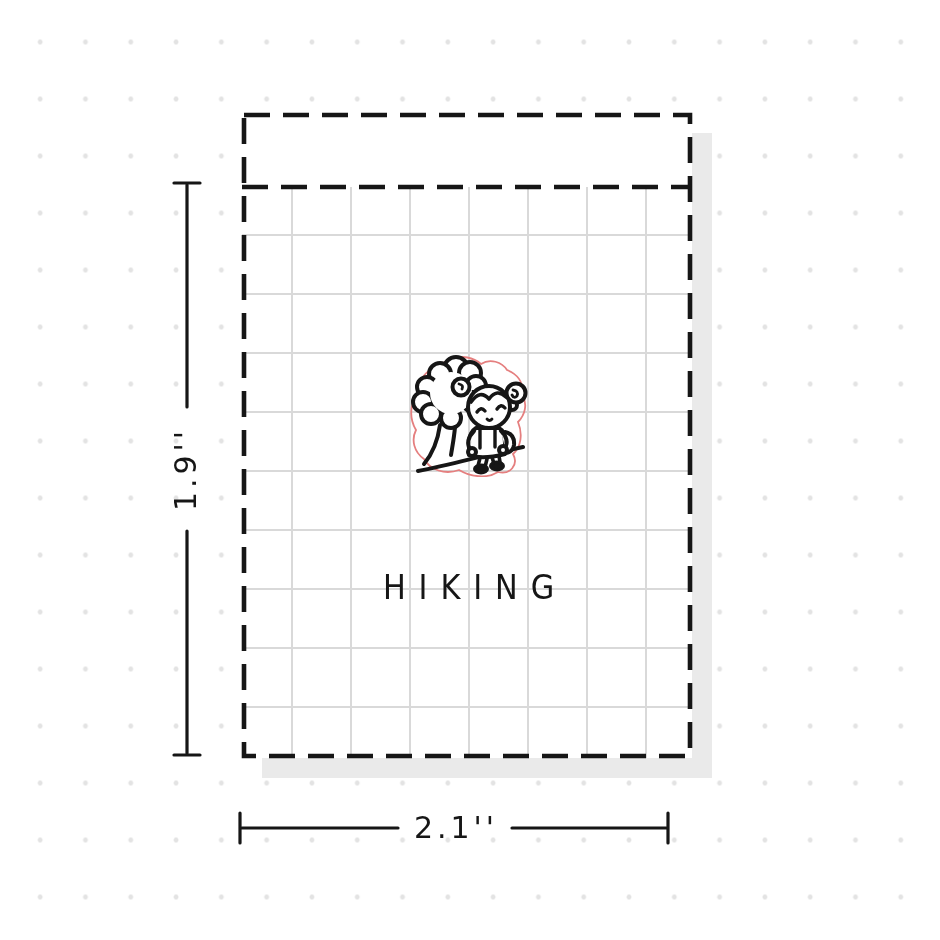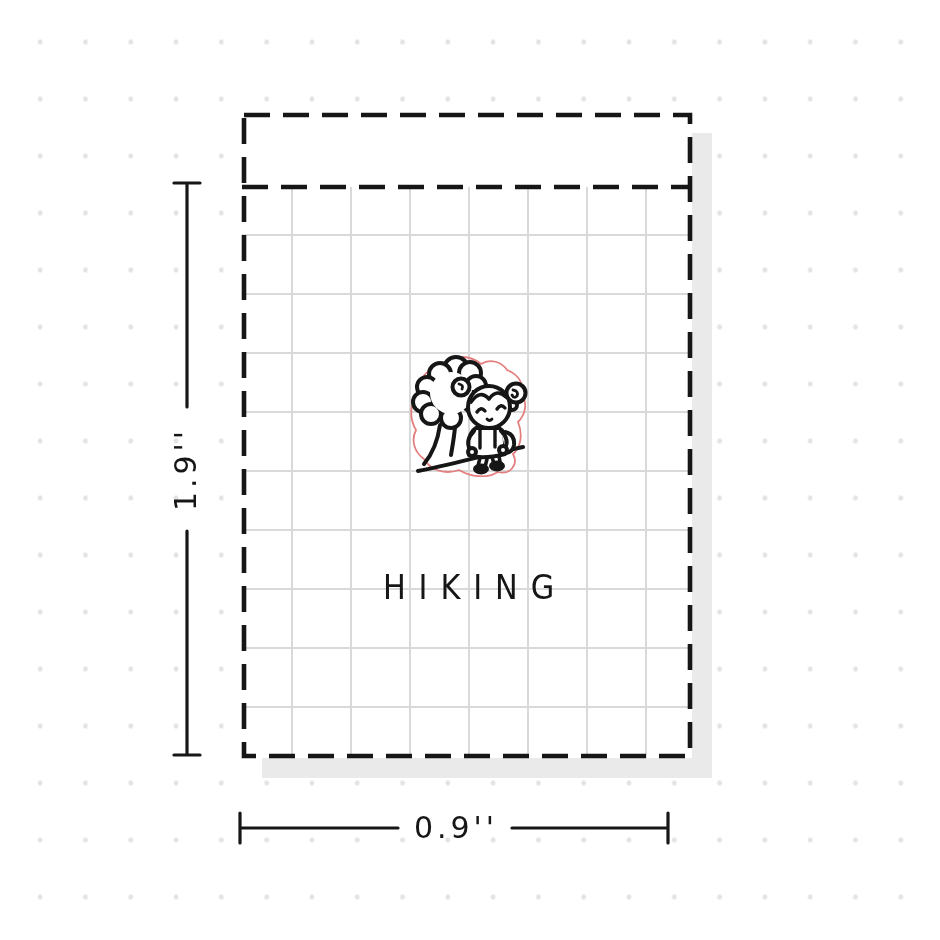--- a/index.html
+++ b/index.html
@@ -133,17 +133,17 @@
       <path d="M61,49 Q70,36 79,46 Q87,35 96,44" stroke-width="3.6"></path>
 
       <path d="M67,59 q4,-6 8,-1 M87,56 q4,-6 8,-1" stroke-width="3.4"></path>
 
       <path d="M77,66 q2.5,3 5,0" stroke-width="2.8"></path>
     </g>
   </svg>
 
   <div class="dim-label dim-label-height">1.9''</div>
 
-  <div class="dim-label dim-label-width">0.9''</div>
+  <div class="dim-label dim-label-width">2.1''</div>
 
   <div class="sticker-title">HIKING</div>
 
 </div>
 
 </body></html>

